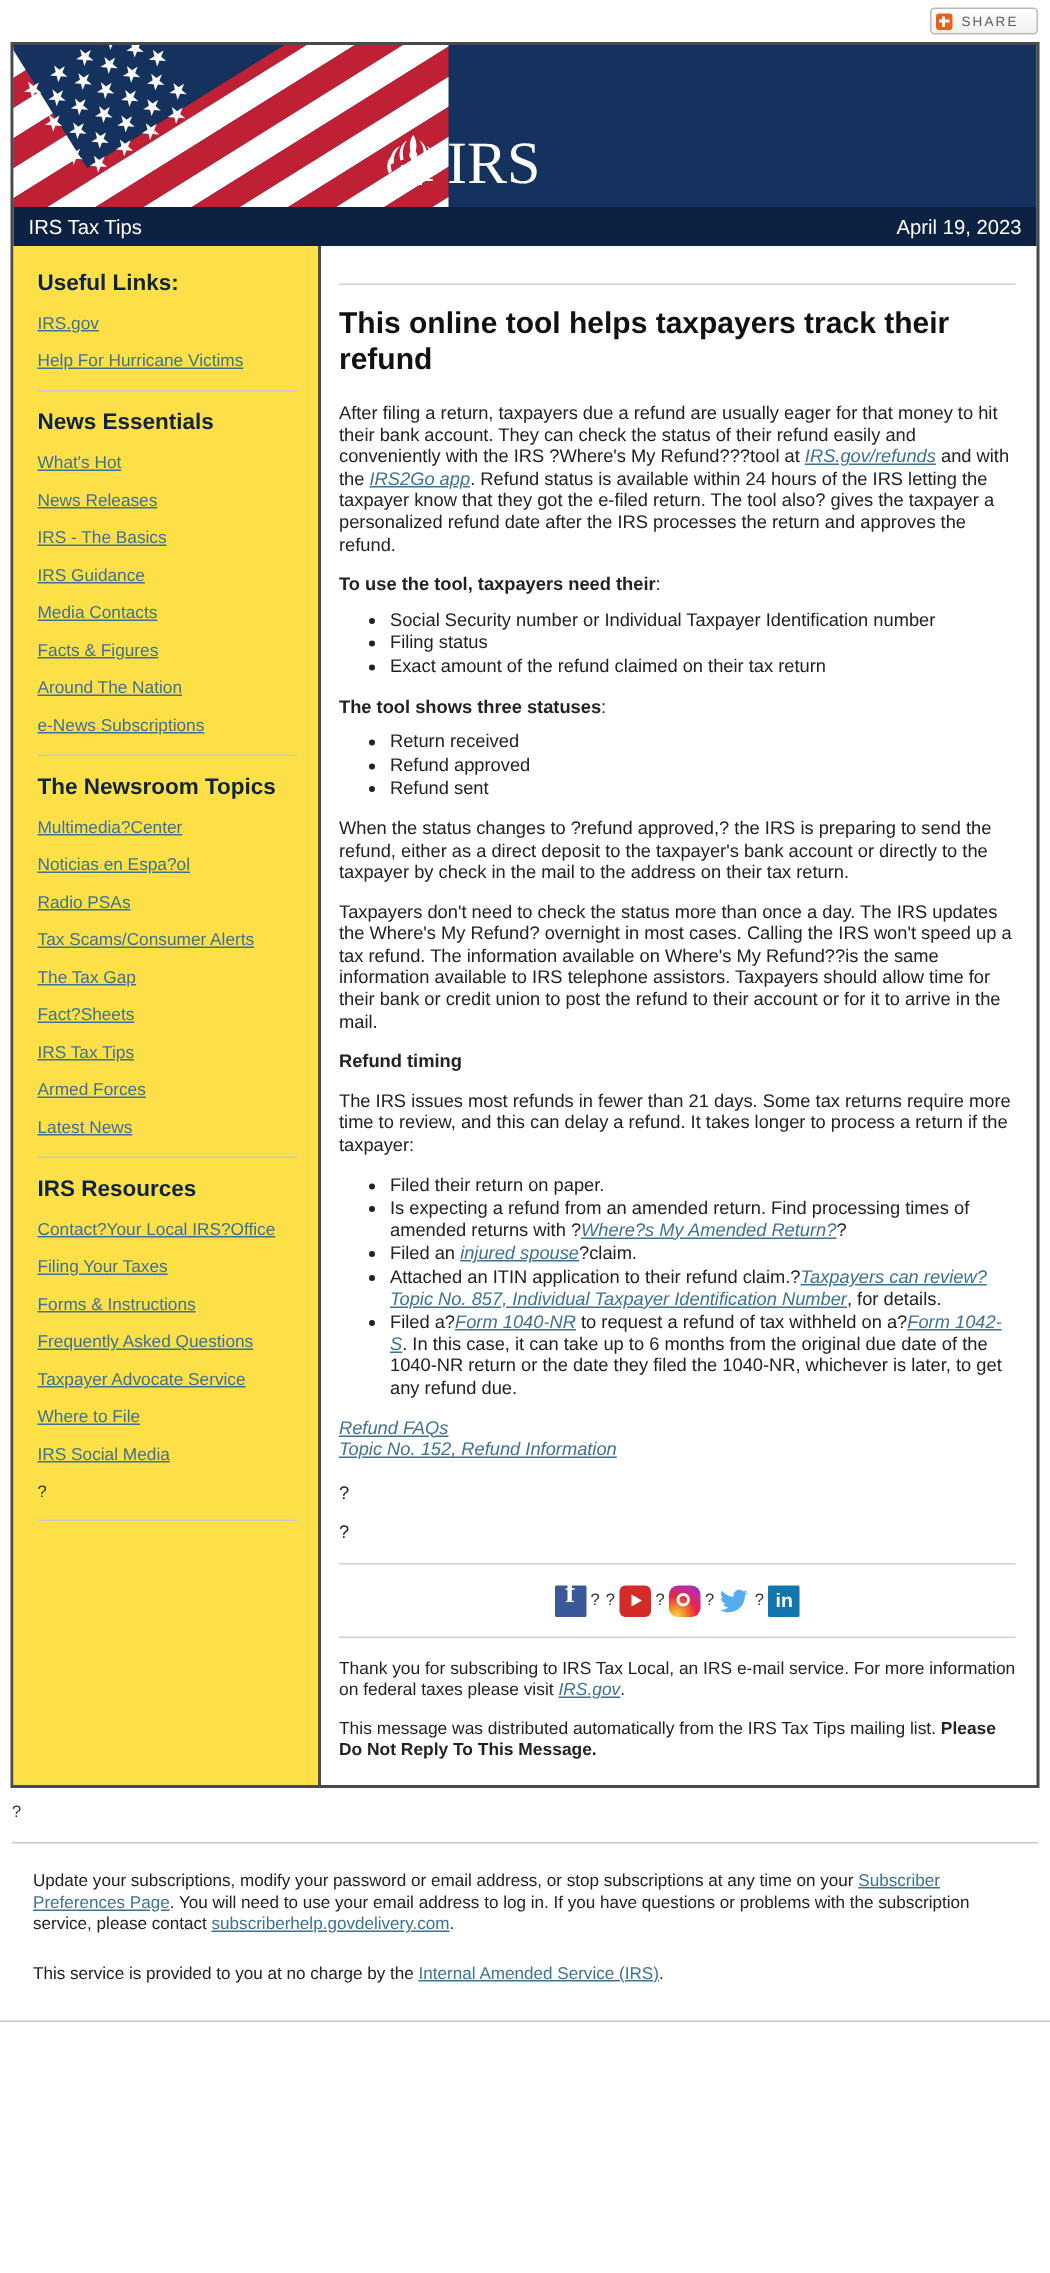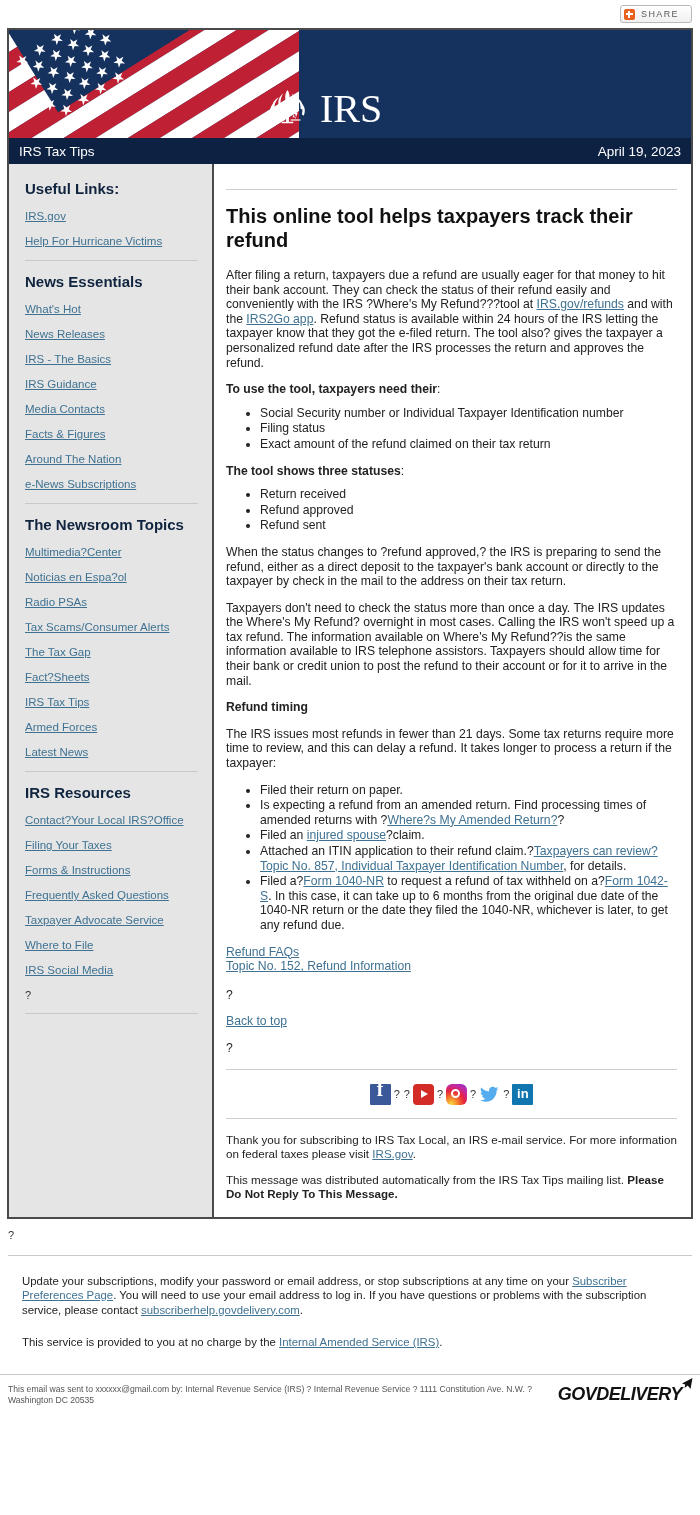--- a/index.html
+++ b/index.html
@@ -118,25 +118,25 @@
     color: #ffffff;
     font-size: 15px;
     line-height: 13px;
     letter-spacing: 7px;
     display: block;
   }
   .flag .stars span.off { margin-left: 11px; }
 
   .irs-logo {
     position: absolute;
-    left: 258px;
+    left: 246px;
     top: 57px;
     display: flex;
     align-items: center;
-    gap: 11px;
+    gap: 1px;
   }
   .irs-seal { width: 42px; height: 44px; }
   .irs-word {
     color: #ffffff;
     font-family: "Liberation Serif", serif;
     font-size: 40px;
     line-height: 40px;
     letter-spacing: 0px;
     font-weight: 400;
   }
@@ -152,21 +152,21 @@
     color: #ffffff;
     font-size: 13.5px;
     box-sizing: border-box;
   }
 
   
   .cols { display: flex; align-items: stretch; }
   .sidebar {
     width: 205px;
     min-width: 205px;
-    background: #e5e5e5;
+    background: #fde047;
     border-right: 2px solid #4a4a4a;
     padding: 12px 14px 18px 16px;
     box-sizing: border-box;
   }
   .sb-head {
     font-size: 15px;
     font-weight: bold;
     color: #10243f;
     margin: 4px 0 13px 0;
   }
@@ -209,20 +209,21 @@
     line-height: 24px;
     font-weight: bold;
     margin: 0 0 16px 0;
     color: #111111;
   }
   .content p { margin: 0 0 12px 0; }
   .content p.tight { margin-bottom: 9px; }
   .content a {
     color: #3f7292;
     text-decoration: underline;
+    font-style: italic;
   }
   .content ul {
     margin: 0 0 12px 0;
     padding-left: 34px;
     list-style: disc;
   }
   .content ul li { margin: 0 0 1px 0; }
   .b { font-weight: bold; }
   .sub-h { font-weight: bold; margin: 0; }
   .qmark { margin: 0 0 12px 0; }
@@ -491,21 +492,20 @@
           <li><span>Filed a?</span><a href="#">Form 1040-NR</a><span> to request a refund of tax withheld on a?</span><a href="#">Form 1042-S</a><span>. In this case, it can take up to 6 months from the original due date of the 1040-NR return or the date they filed the 1040-NR, whichever is later, to get any refund due.</span></li>
         </ul>
 
         <p style="margin:0 0 0 0;">
           <a href="#">Refund FAQs</a><br>
           <a href="#">Topic No. 152, Refund Information</a>
         </p>
 
         <p class="qmark" style="margin-top:14px;">?</p>
 
-        <p style="margin:0 0 12px 0;"><a href="#">Back to top</a></p>
 
         <p class="qmark">?</p>
 
         <hr class="hr-thin">
 
         <div class="social">
           <span class="ic ic-fb"></span>
           <span class="sep">?</span>
           <span class="sep">?</span>
           <span class="ic ic-yt"></span>
@@ -535,23 +535,14 @@
   <hr class="outer-rule">
 
   <div class="outer-block">
     <p><span>Update your subscriptions, modify your password or email address, or stop subscriptions at any time on your </span><a href="#">Subscriber Preferences Page</a><span>. You will need to use your email address to log in. If you have questions or problems with the subscription service, please contact </span><a href="#">subscriberhelp.govdelivery.com</a><span>.</span></p>
 
     <p style="margin-bottom:4px;"><span>This service is provided to you at no charge by the </span><a href="#">Internal Amended Service (IRS)</a><span>.</span></p>
   </div>
 
   <hr class="footer-rule">
 
-  <div class="footer">
-    <div class="footer-text">This email was sent to xxxxxx@gmail.com by: Internal Revenue Service (IRS) ? Internal Revenue Service ? 1111 Constitution Ave. N.W. ? Washington DC 20535</div>
-    <div class="gov-logo">
-      <span>GOVDELIVERY</span>
-      <svg class="kite" viewBox="0 0 13 13">
-        <path fill="#111111" d="M1 6.5 L11.5 1 L9.5 12 L6.8 8.4 L3.6 11 L4.2 7.6 Z"></path>
-      </svg>
-    </div>
-  </div>
 
 </div>
 
 </body></html>

